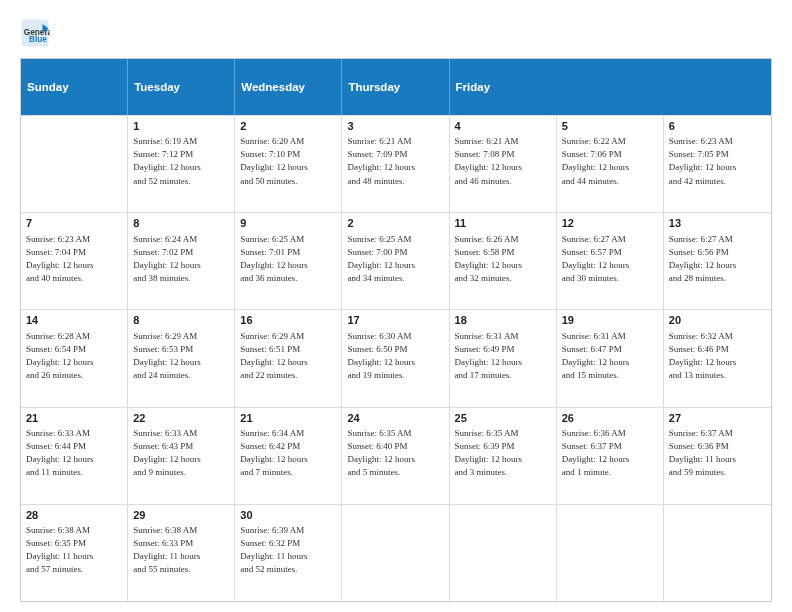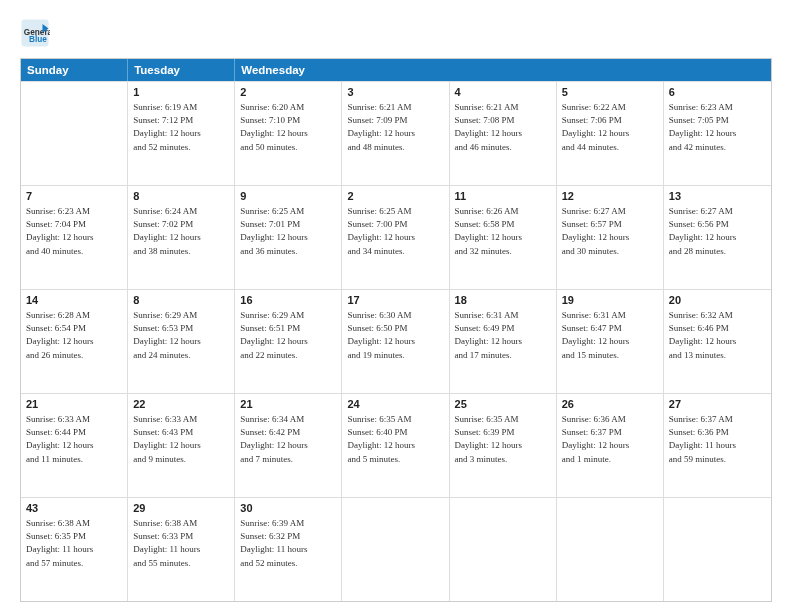--- a/index.html
+++ b/index.html
@@ -54,21 +54,21 @@
     }
     .cal-header-row {
       display: grid;
       grid-template-columns: repeat(7, 1fr);
       background: #1a7abf;
     }
     .cal-header-cell {
       color: #fff;
       font-size: 11.5px;
       font-weight: bold;
-      padding: 5px 6px;
+      padding: 22px 6px;
       border-right: 1px solid #5ba8d8;
       text-align: left;
     }
     .cal-header-cell:last-child { border-right: none; }
     .cal-body {
       flex: 1;
       display: flex;
       flex-direction: column;
     }
     .cal-week {
@@ -118,20 +118,22 @@
       <h1></h1>
       <h2></h2>
     </div>
   </div>
 
   <div class="calendar">
     <div class="cal-header-row">
     <div class="cal-header-cell">Sunday</div>
         <div class="cal-header-cell">Tuesday</div>
         <div class="cal-header-cell">Wednesday</div>
+        <div class="cal-header-cell">Thursday</div>
+        <div class="cal-header-cell">Friday</div>
       </div>
     <div class="cal-body">
     <div class="cal-week">
           <div class="cal-cell empty"></div>
           <div class="cal-cell">
             <span class="day-num">1</span>
             <div class="day-info">Sunrise: 6:19 AM<br>Sunset: 7:12 PM<br>Daylight: 12 hours<br>and 52 minutes.</div>
           </div>
           <div class="cal-cell">
             <span class="day-num">2</span>
@@ -239,21 +241,21 @@
             <span class="day-num">26</span>
             <div class="day-info">Sunrise: 6:36 AM<br>Sunset: 6:37 PM<br>Daylight: 12 hours<br>and 1 minute.</div>
           </div>
           <div class="cal-cell">
             <span class="day-num">27</span>
             <div class="day-info">Sunrise: 6:37 AM<br>Sunset: 6:36 PM<br>Daylight: 11 hours<br>and 59 minutes.</div>
           </div>
         </div>
         <div class="cal-week">
           <div class="cal-cell">
-            <span class="day-num">43</span>
+            <span class="day-num">28</span>
             <div class="day-info">Sunrise: 6:38 AM<br>Sunset: 6:35 PM<br>Daylight: 11 hours<br>and 57 minutes.</div>
           </div>
           <div class="cal-cell">
             <span class="day-num">29</span>
             <div class="day-info">Sunrise: 6:38 AM<br>Sunset: 6:33 PM<br>Daylight: 11 hours<br>and 55 minutes.</div>
           </div>
           <div class="cal-cell">
             <span class="day-num">30</span>
             <div class="day-info">Sunrise: 6:39 AM<br>Sunset: 6:32 PM<br>Daylight: 11 hours<br>and 52 minutes.</div>
           </div>

